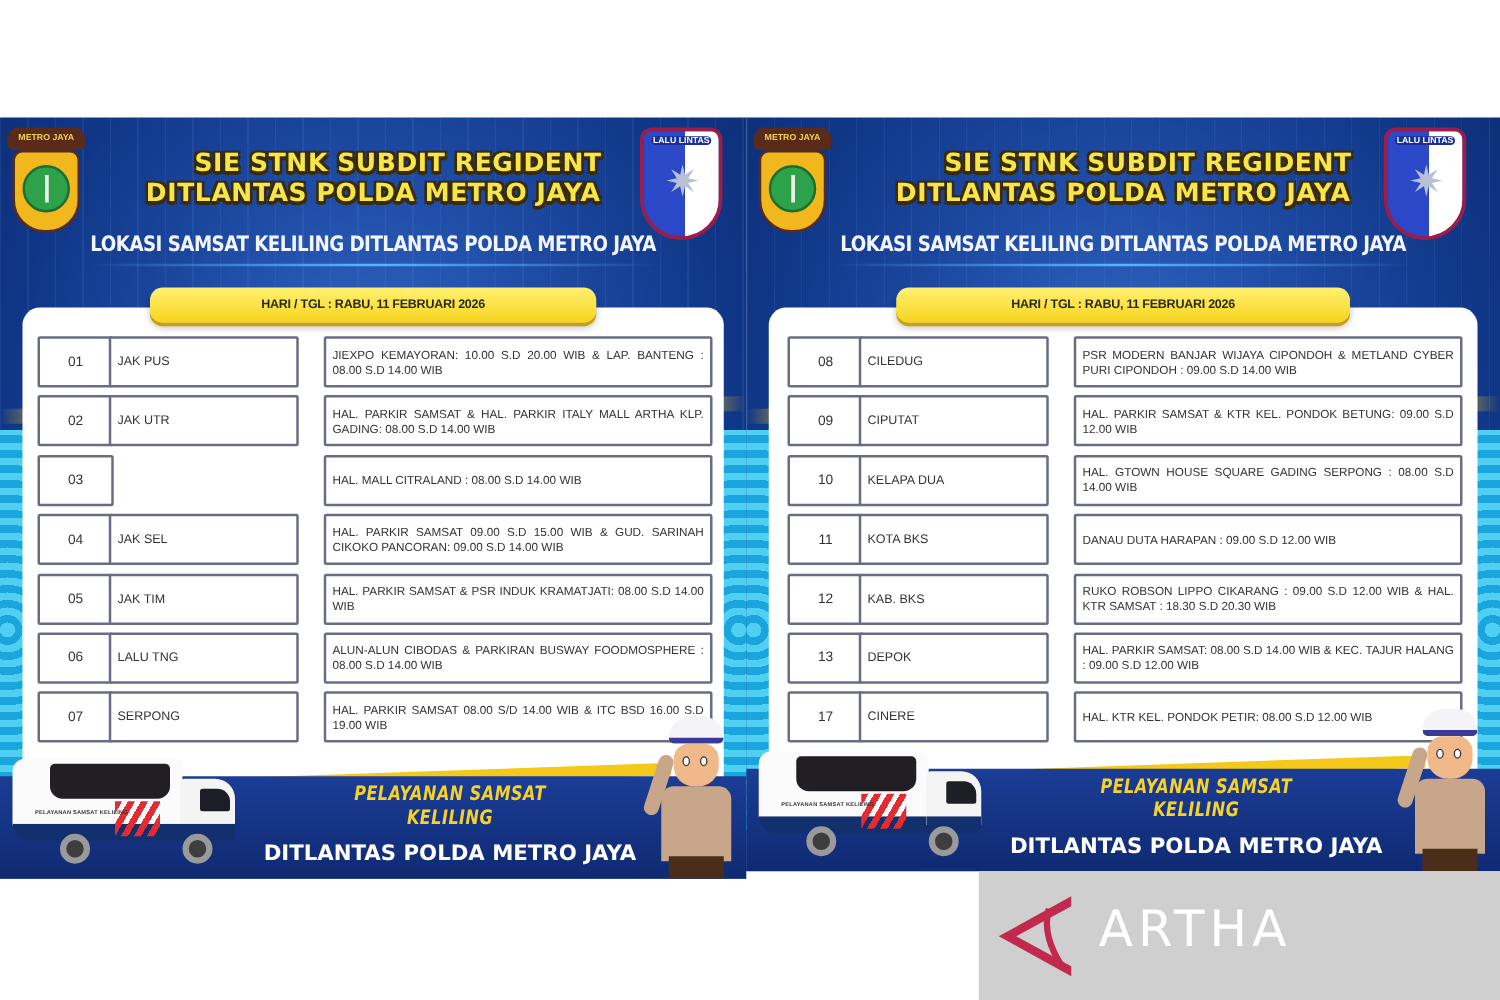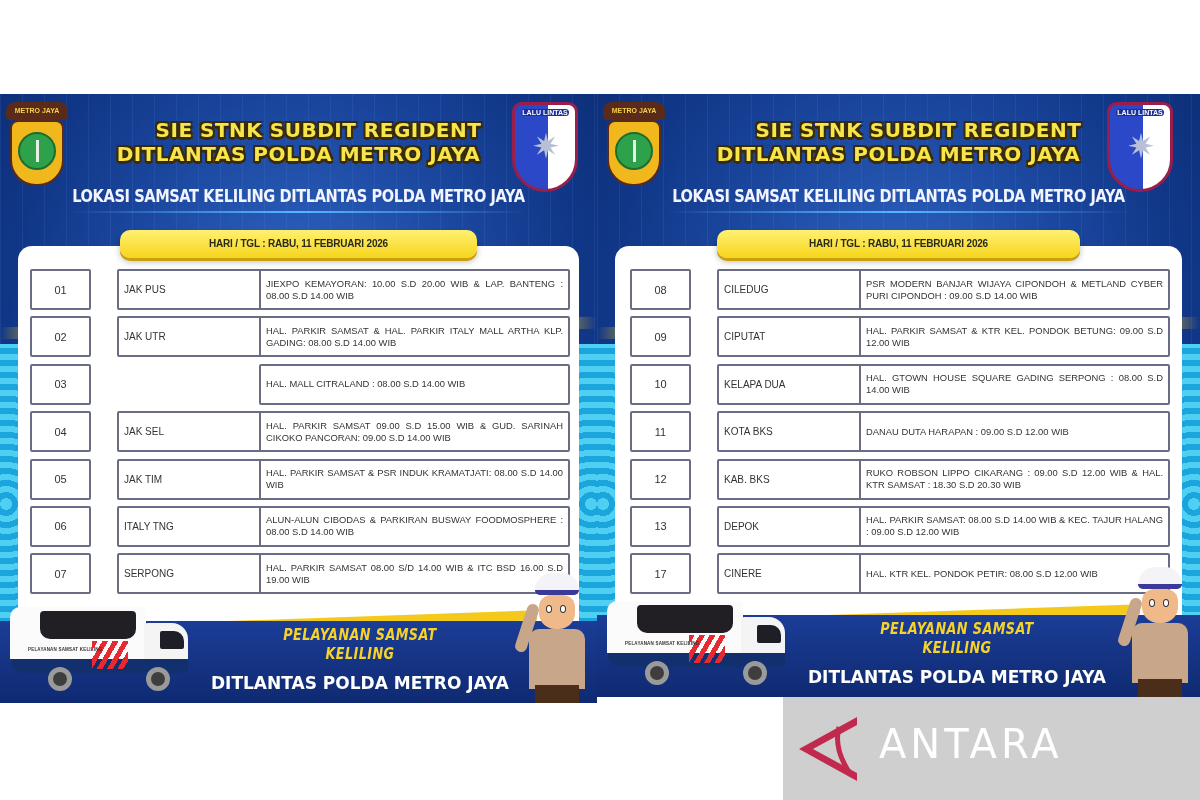--- a/index.html
+++ b/index.html
@@ -95,21 +95,21 @@
     text-align: center; line-height: 28px; font-size: 10px; font-weight: bold; color: #2a2a1a; letter-spacing: -0.2px;
   }
 
   .rows { position: absolute; left: 30px; top: 175px; width: 540px; }
   .row { position: relative; height: 41px; margin-bottom: 6.4px; border-radius: 13px; }
   .cell {
     position: absolute; top: 0; height: 41px; border: 2px solid #6a6c86; border-radius: 2px; background: #fff;
     font-size: 10px; color: #333; display: flex; align-items: center;
   }
   .cell.no { left: 0; width: 61px; justify-content: center; font-size: 11px; }
-  .cell.area { left: 87px; width: 152px; padding-left: 5px; }
+  .cell.area { left: 57px; width: 152px; padding-left: 5px; }
   .cell.loc { left: 229px; width: 311px; padding: 0 5px; line-height: 12px; font-size: 9.4px; text-align: justify; }
 
   .footer-band {
     position: absolute; left: 0; right: 0; bottom: 0; height: 82px;
     background: linear-gradient(180deg, #1b3d96, #0f2a72);
   }
   .footer-yellow {
     position: absolute; left: 150px; right: 60px; bottom: 76px; height: 10px;
     background: #f4c91c; transform: skewY(-2deg);
   }
@@ -201,21 +201,21 @@
         <div class="cell area">JAK SEL</div>
         <div class="cell loc">HAL. PARKIR SAMSAT 09.00 S.D 15.00 WIB &amp; GUD. SARINAH CIKOKO PANCORAN: 09.00 S.D 14.00 WIB</div>
       </div>
       <div class="row">
         <div class="cell no">05</div>
         <div class="cell area">JAK TIM</div>
         <div class="cell loc">HAL. PARKIR SAMSAT &amp; PSR INDUK KRAMATJATI: 08.00 S.D 14.00 WIB</div>
       </div>
       <div class="row">
         <div class="cell no">06</div>
-        <div class="cell area">ITALY TNG</div>
+        <div class="cell area">LALU TNG</div>
         <div class="cell loc">ALUN-ALUN CIBODAS &amp; PARKIRAN BUSWAY FOODMOSPHERE : 08.00 S.D 14.00 WIB</div>
       </div>
       <div class="row">
         <div class="cell no">07</div>
         <div class="cell area">SERPONG</div>
         <div class="cell loc">HAL. PARKIR SAMSAT 08.00 S/D 14.00 WIB &amp; ITC BSD 16.00 S.D 19.00 WIB</div>
       </div>
     </div>
 
     <div class="footer-yellow"></div>
@@ -332,15 +332,15 @@
         </div>
       <div class="cap"></div>
     </div>
   </div>
 
   <div class="antara">
     <svg class="mark" viewBox="0 0 72 72">
       <path d="M64 4 L6 36 L64 68 L64 60 L20 36 L64 12 Z" fill="#c2294f"></path>
       <path d="M46 14 Q40 36 58 62" stroke="#c2294f" stroke-width="5" fill="none"></path>
     </svg>
-    <div class="word">ANTARA</div>
+    <div class="word">ARTHA</div>
   </div>
 </div>
 
 </body></html>

